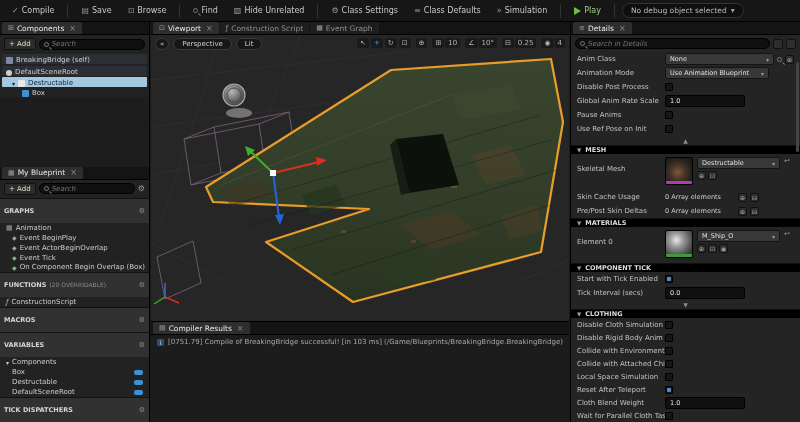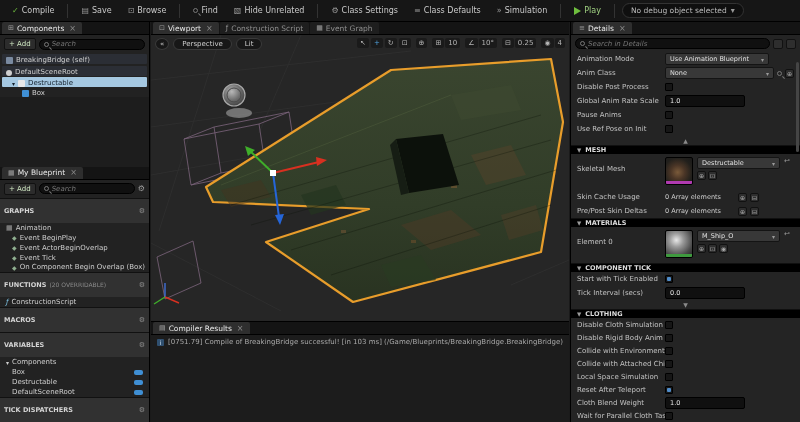--- a/index.html
+++ b/index.html
@@ -424,37 +424,37 @@
     <div class="dsearchrow">
       <span class="searchbox">
           <span class="mag"></span>
           <input placeholder="Search in Details" style="">
         </span>
       <span class="dsq"></span>
       <span class="dsq"></span>
     </div>
 
     <div class="drow">
-      <span class="dlbl">Animation Mode</span>
-      <span class="dval">
-          <span class="dd wide">
-            <span class="ddtext">Use Animation Blueprint</span>
-            <span class="dda">▾</span>
-          </span>
-        </span>
-    </div>
-    <div class="drow">
       <span class="dlbl">Anim Class</span>
       <span class="dval">
           <span class="dd med">
             <span class="ddtext">None</span>
             <span class="dda">▾</span>
           </span>
           <span class="mag"></span>
           <span class="smbtn">⊕</span>
+        </span>
+    </div>
+    <div class="drow">
+      <span class="dlbl">Animation Mode</span>
+      <span class="dval">
+          <span class="dd wide">
+            <span class="ddtext">Use Animation Blueprint</span>
+            <span class="dda">▾</span>
+          </span>
         </span>
     </div>
     <div class="drow">
       <span class="dlbl">Disable Post Process</span>
       <span class="dval">
           <span class="chk"></span>
         </span>
     </div>
     <div style="height:6px"></div>
     <div class="drow">

